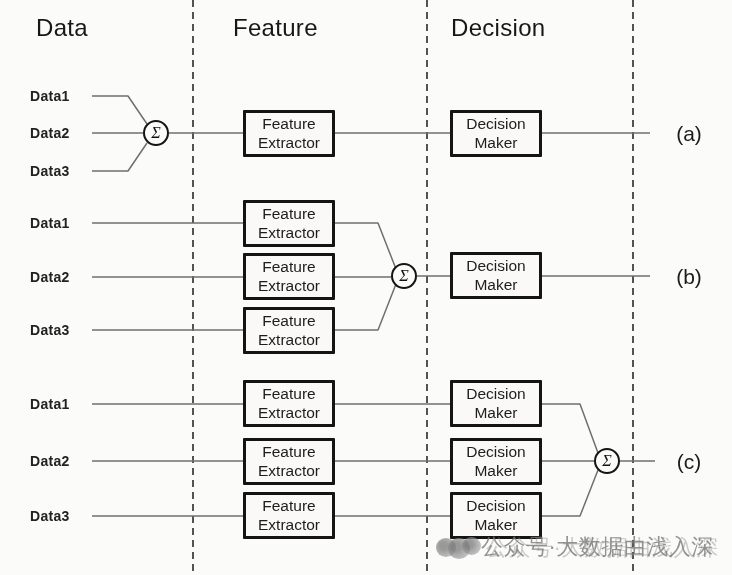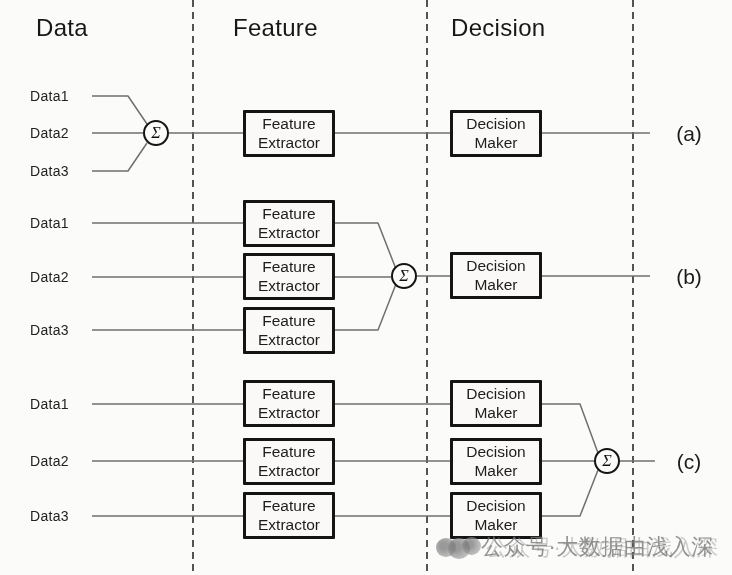--- a/index.html
+++ b/index.html
@@ -10,21 +10,21 @@
   }
   svg.wires{position:absolute;left:0;top:0;width:732px;height:575px;}
   .dash line{stroke:#2a2a2a;stroke-width:1.6;stroke-dasharray:7 5;}
   .wire path{fill:none;stroke:#6f6f6f;stroke-width:1.5;stroke-linejoin:round;stroke-linecap:butt;}
   .hdr{
     position:absolute;top:13px;height:30px;line-height:30px;
     text-align:left;font-size:24px;color:#171717;letter-spacing:0.3px;
   }
   .dl{
     position:absolute;left:30px;width:58px;height:18px;line-height:18px;
-    font-size:14px;color:#222;letter-spacing:0.3px;
+    font-size:14px;color:#222;letter-spacing:0.3px;font-weight:bold;
   }
   .box{
     position:absolute;width:92px;height:47px;box-sizing:border-box;
     border:3px solid #141414;background:#faf9f7;border-radius:1px;
     display:flex;flex-direction:column;align-items:center;justify-content:center;
     font-size:15.5px;line-height:1.22;color:#1d1d1d;text-align:center;
   }
   .sigma{
     position:absolute;width:26px;height:26px;box-sizing:border-box;
     border:2px solid #141414;border-radius:50%;background:#fbfbfa;

